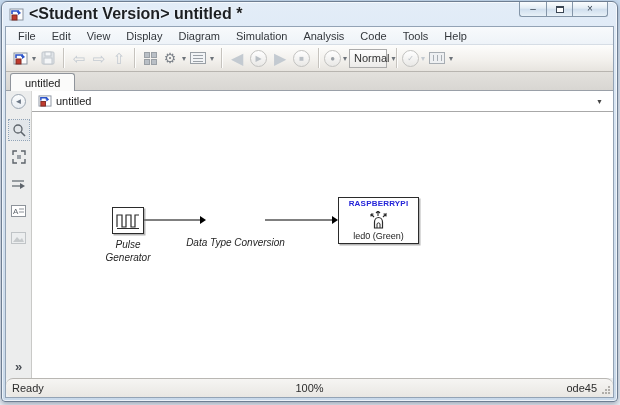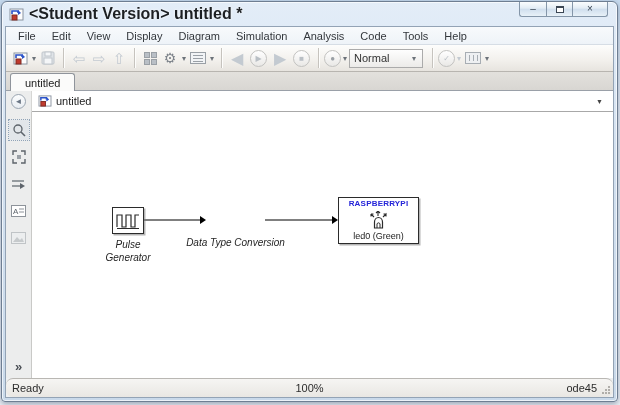--- a/index.html
+++ b/index.html
@@ -49,21 +49,21 @@
   .caret.disabled { color:#c3cad1; }
   .arrow-glyph { font-size:15px; line-height:1; }
   .gear-glyph { font-size:14px; }
   .circle-btn { width:17px; height:17px; border-radius:50%; border:1px solid #c2c2c0;
     background:linear-gradient(180deg,#ffffff,#e9e8e6); display:flex; align-items:center;
     justify-content:center; font-size:8px; color:#b9bfc5; }
   .circle-btn.en { color:#9aa0a6; }
   .time-field { width:68px; height:18px; border:1px solid #ababab; background:#fff;
     font-size:11px; color:#333; padding:0 4px; margin:0 6px;
     font-family:"Liberation Sans",sans-serif; }
-  .mode-select { width:74px; height:19px; border:1px solid #ababab;
+  .mode-select { width:38px; height:19px; border:1px solid #ababab;
     background:linear-gradient(180deg,#fefefe,#ecebe9); display:flex; align-items:center;
     justify-content:space-between; padding:0 4px; font-size:11px; color:#333; margin-right:4px; }
 
   .mini-grid { display:grid; grid-template-columns:6px 6px; grid-template-rows:6px 6px; gap:1px; }
   .mini-grid span { background:#b9bfc6; border:1px solid #9aa0a6; }
   .list-icon { width:16px; height:12px; border:1px solid #9aa0a6; background:#f2f4f6; position:relative; }
   .list-icon i { position:absolute; left:2px; right:2px; height:1px; background:#9aa0a6; }
   .slots-icon { width:16px; height:12px; border:1px solid #a7adb3; background:#eef0f2; position:relative; }
   .slots-icon i { position:absolute; top:2px; bottom:2px; width:1px; background:#a7adb3; }
 

